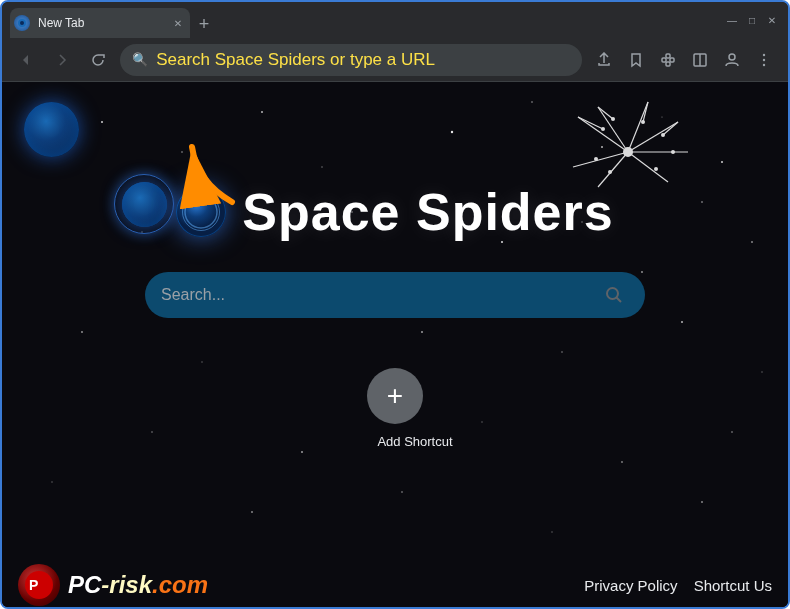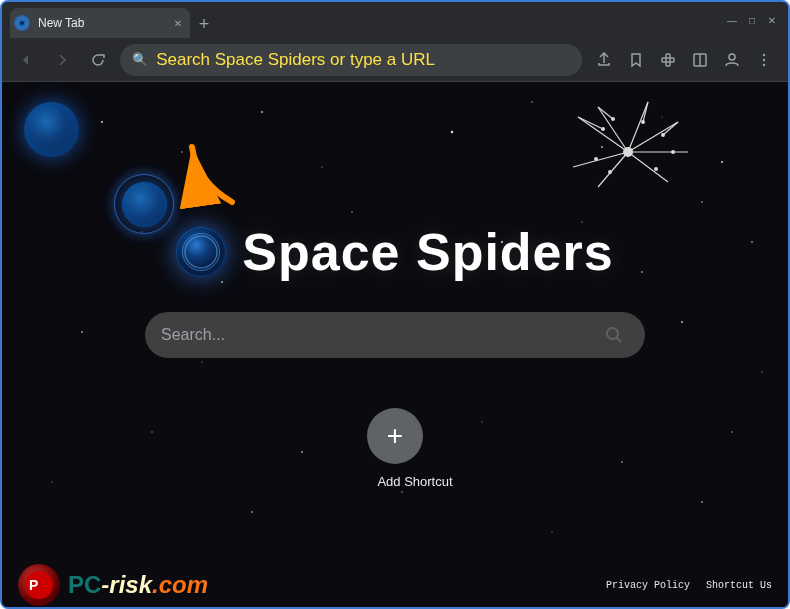--- a/index.html
+++ b/index.html
@@ -246,21 +246,20 @@
       align-items: center;
       margin-top: 100px;
       width: 100%;
     }
 
     .logo-row {
       display: flex;
       align-items: center;
       gap: 16px;
       margin-bottom: 30px;
-      margin-top: 40px;
     }
 
     .logo-icon {
       width: 50px;
       height: 50px;
       border-radius: 50%;
       background: radial-gradient(circle at 40% 35%, #2a7ad5 0%, #0d3d7a 50%, #071f45 100%);
       box-shadow: 0 0 25px #2a5aaa, inset 0 0 12px rgba(0,100,200,0.6);
       position: relative;
     }
@@ -278,21 +277,21 @@
       font-size: 52px;
       font-weight: 700;
       color: white;
       letter-spacing: 1px;
       text-shadow: 0 0 20px rgba(255,255,255,0.1);
     }
 
     .search-box-container {
       width: 500px;
       height: 46px;
-      background: #404040;
+      background: #0c4a6e;
       border-radius: 24px;
       display: flex;
       align-items: center;
       padding: 0 16px;
       gap: 10px;
       margin-bottom: 50px;
     }
 
     .search-input-text {
       flex: 1;
@@ -357,25 +356,24 @@
       gap: 8px;
     }
 
     .footer-links {
       margin-left: auto;
       display: flex;
       gap: 16px;
     }
 
     .footer-link {
-      font-size: 10px;
+      font-size: 15px;
       color: #e8eaed;
       cursor: pointer;
       text-decoration: none;
-      font-family: Liberation Mono, monospace;
     }
   </style>
 </head>
 <body>
 
 <div class="browser-frame">
 
   <div class="title-bar">
     <div class="tab-area">
       <div class="tab">
@@ -587,21 +585,21 @@
       <div class="footer-logo">
 
         <div style="width:42px;height:42px;border-radius:50%;background:radial-gradient(circle at 40% 35%,#c33 0%,#600 60%,#300 100%);display:flex;align-items:center;justify-content:center;overflow:hidden;">
           <svg width="30" height="30" viewBox="0 0 30 30">
             <circle cx="15" cy="15" r="14" fill="#cc0000"></circle>
             <text x="5" y="20" font-size="14" font-weight="bold" fill="white" font-family="Arial">P</text>
           </svg>
         </div>
 
         <div style="display:flex;align-items:baseline;">
-          <span style="font-size:24px;font-weight:700;color:#0f766e;font-family:Arial;">PC</span>
+          <span style="font-size:24px;font-style:italic;font-weight:700;color:#ffffff;font-family:Arial;">PC</span>
           <span style="font-size:24px;font-style:italic;font-weight:700;color:#fef9c3;font-family:Arial;">-risk</span>
           <span style="font-size:24px;font-style:italic;font-weight:700;color:#f97316;font-family:Arial;">.com</span>
         </div>
       </div>
 
       <div class="footer-links">
         <a class="footer-link">Privacy Policy</a>
         <a class="footer-link">Shortcut Us</a>
       </div>
     </div>

